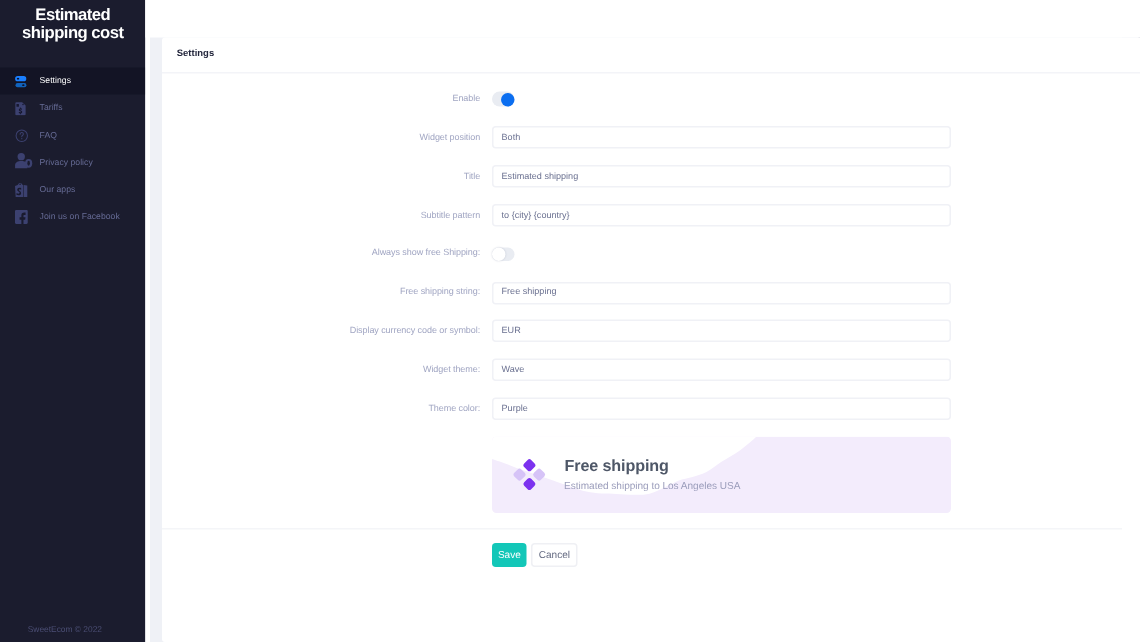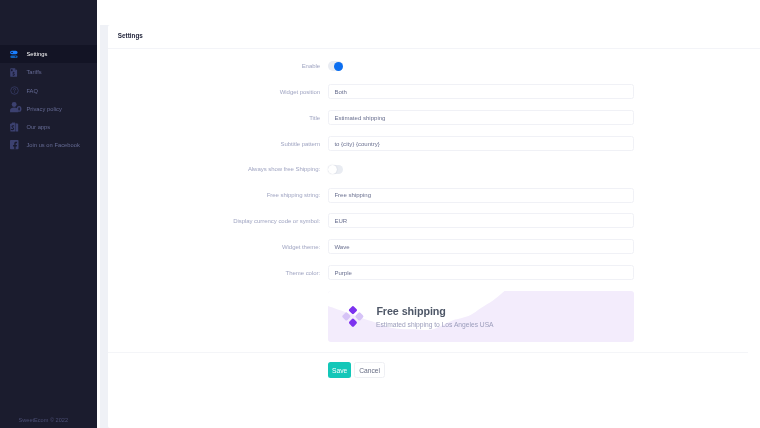--- a/index.html
+++ b/index.html
@@ -104,20 +104,21 @@
   [data-name="shopify-bag-icon"] svg{position:absolute;left:0.3px;top:-0.3px;}
   [data-name="facebook-icon"] svg{position:absolute;left:0;top:-0.3px;}
 
 </style>
 </head>
 <body>
 
 <div id="app" data-name="app-window">
 
   <div class="sidebar" data-name="sidebar">
+    <div class="brand" data-name="brand-title"><span data-name="brand-line-1">Estimated</span><br><span data-name="brand-line-2">shipping cost</span></div>
     <div class="nav" data-name="sidebar-nav">
         <div class="nav-item active" data-name="sidebar-item-settings">
           <span class="nav-icon" data-name="toggles-icon">
             <svg viewBox="0 0 24 24" width="9" height="9">
               <rect x="0.2" y="1.9" width="19.9" height="9.3" rx="4.65" fill="#1a7fff"></rect>
               <ellipse cx="5.4" cy="6.5" rx="2.2" ry="1.7" fill="#101126"></ellipse>
               <rect x="0.9" y="14.4" width="19.4" height="7.2" rx="3.6" fill="#1163bd"></rect>
               <ellipse cx="14.8" cy="18" rx="2.1" ry="1.6" fill="#101126"></ellipse>
             </svg>
           </span>

